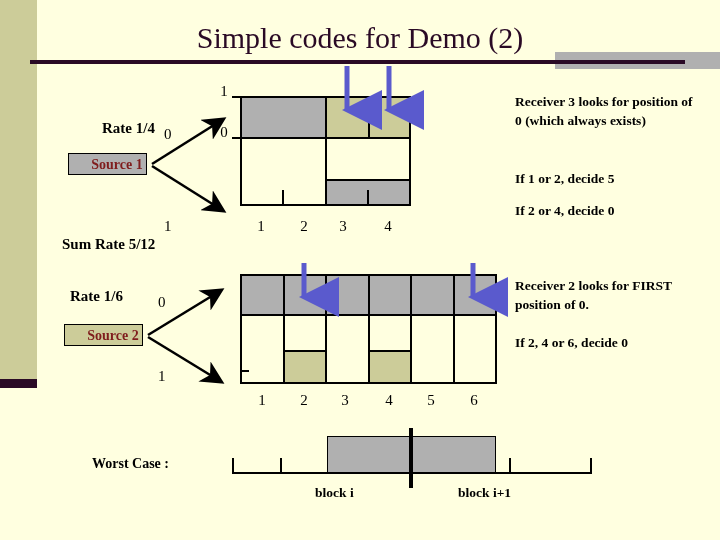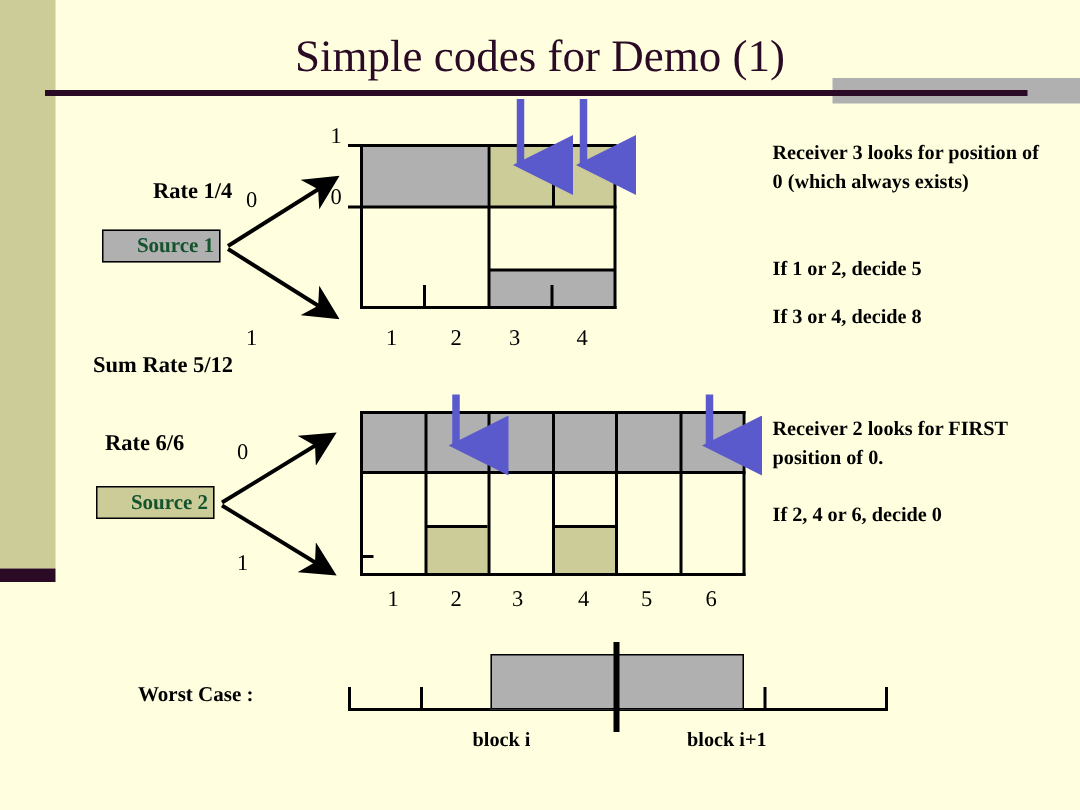--- a/index.html
+++ b/index.html
@@ -66,21 +66,21 @@
     white-space: nowrap;
   }
   .lbl.bold { font-weight: bold; }
 
   .src-box {
     position: absolute;
     border: 1px solid #000000;
     font-family: "Liberation Serif", "DejaVu Serif", serif;
     font-weight: bold;
     font-size: 14px;
-    color: #14532d;
+    color: #7f1d1d;
     text-align: center;
     line-height: 22px;
     height: 22px;
     box-sizing: border-box;
     padding-left: 19px;
   }
   .src-box.grey { background: #B0B0B0; }
   .src-box.olive { background: #CCCC99; }
 
   
@@ -124,21 +124,21 @@
 </head>
 <body>
 
 <div id="slide">
 
   <div class="sidebar-band"></div>
   <div class="sidebar-foot"></div>
   <div class="title-rule-grey"></div>
   <div class="title-rule"></div>
 
-  <div class="slide-title">Simple codes for Demo (1)</div>
+  <div class="slide-title">Simple codes for Demo (2)</div>
 
   <div class="lbl bold" style="left:72px; top:120px; font-size:15px;margin-left:30px;">Rate 1/4</div>
 
   <div class="src-box grey" style="left:68px; top:153px; width:79px;">Source 1</div>
 
   <svg class="branch-svg" style="left:146px; top:110px;" width="90" height="110">
     <defs>
       <marker id="ah1" markerWidth="9" markerHeight="9" refX="7" refY="4.5" orient="auto">
         <path d="M0,0 L9,4.5 L0,9 L2.5,4.5 z" fill="#000000"></path>
       </marker>
@@ -190,23 +190,23 @@
       </marker>
     </defs>
     <line x1="11" y1="0" x2="11" y2="44" stroke="#5A5ACD" stroke-width="5" marker-end="url(#dn1)"></line>
   </svg>
   <svg class="arrow-svg" style="left:378px; top:66px;" width="22" height="62">
     <line x1="11" y1="0" x2="11" y2="44" stroke="#5A5ACD" stroke-width="5" marker-end="url(#dn1)"></line>
   </svg>
 
   <div class="txtblock" style="left:515px; top:92px; width:185px;">Receiver 3 looks for position of 0 (which always exists)</div>
   <div class="txtblock" style="left:515px; top:169px; width:185px;">If 1 or 2, decide 5</div>
-  <div class="txtblock" style="left:515px; top:201px; width:185px;">If 3 or 4, decide 8</div>
-
-  <div class="lbl bold" style="left:70px; top:288px; font-size:15px;">Rate 6/6</div>
+  <div class="txtblock" style="left:515px; top:201px; width:185px;">If 2 or 4, decide 0</div>
+
+  <div class="lbl bold" style="left:70px; top:288px; font-size:15px;">Rate 1/6</div>
 
   <div class="src-box olive" style="left:64px; top:324px; width:79px;">Source 2</div>
 
   <svg class="branch-svg" style="left:142px; top:283px;" width="90" height="110">
     <line x1="6" y1="52" x2="78" y2="8" stroke="#000000" stroke-width="2.6" marker-end="url(#ah1)"></line>
     <line x1="6" y1="54" x2="78" y2="98" stroke="#000000" stroke-width="2.6" marker-end="url(#ah1)"></line>
   </svg>
 
   <div class="lbl" style="left:158px; top:294px; font-size:15px;">0</div>
   <div class="lbl" style="left:158px; top:368px; font-size:15px;">1</div>

